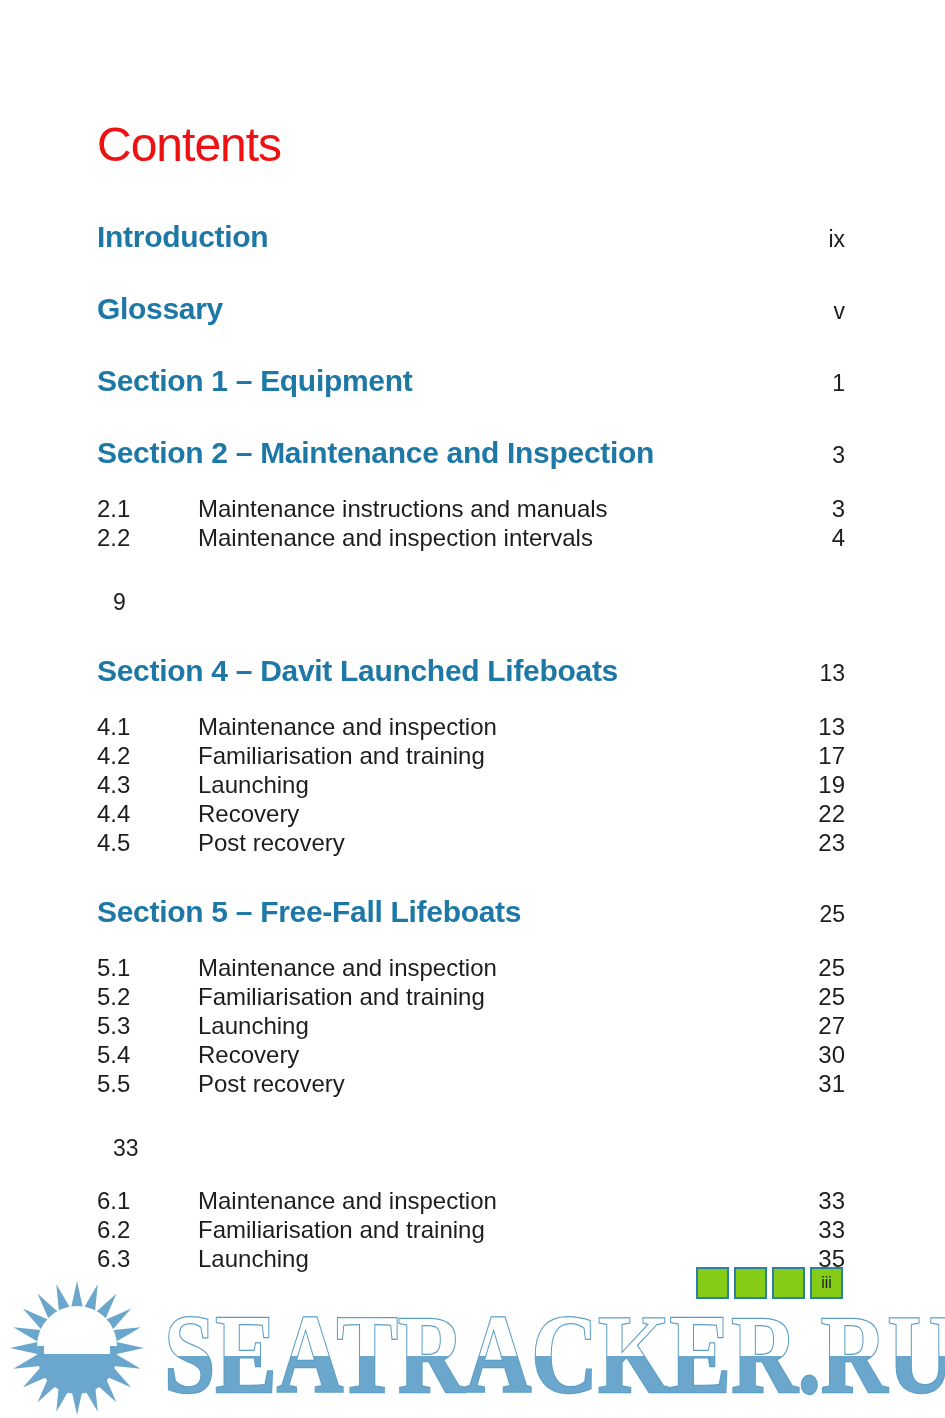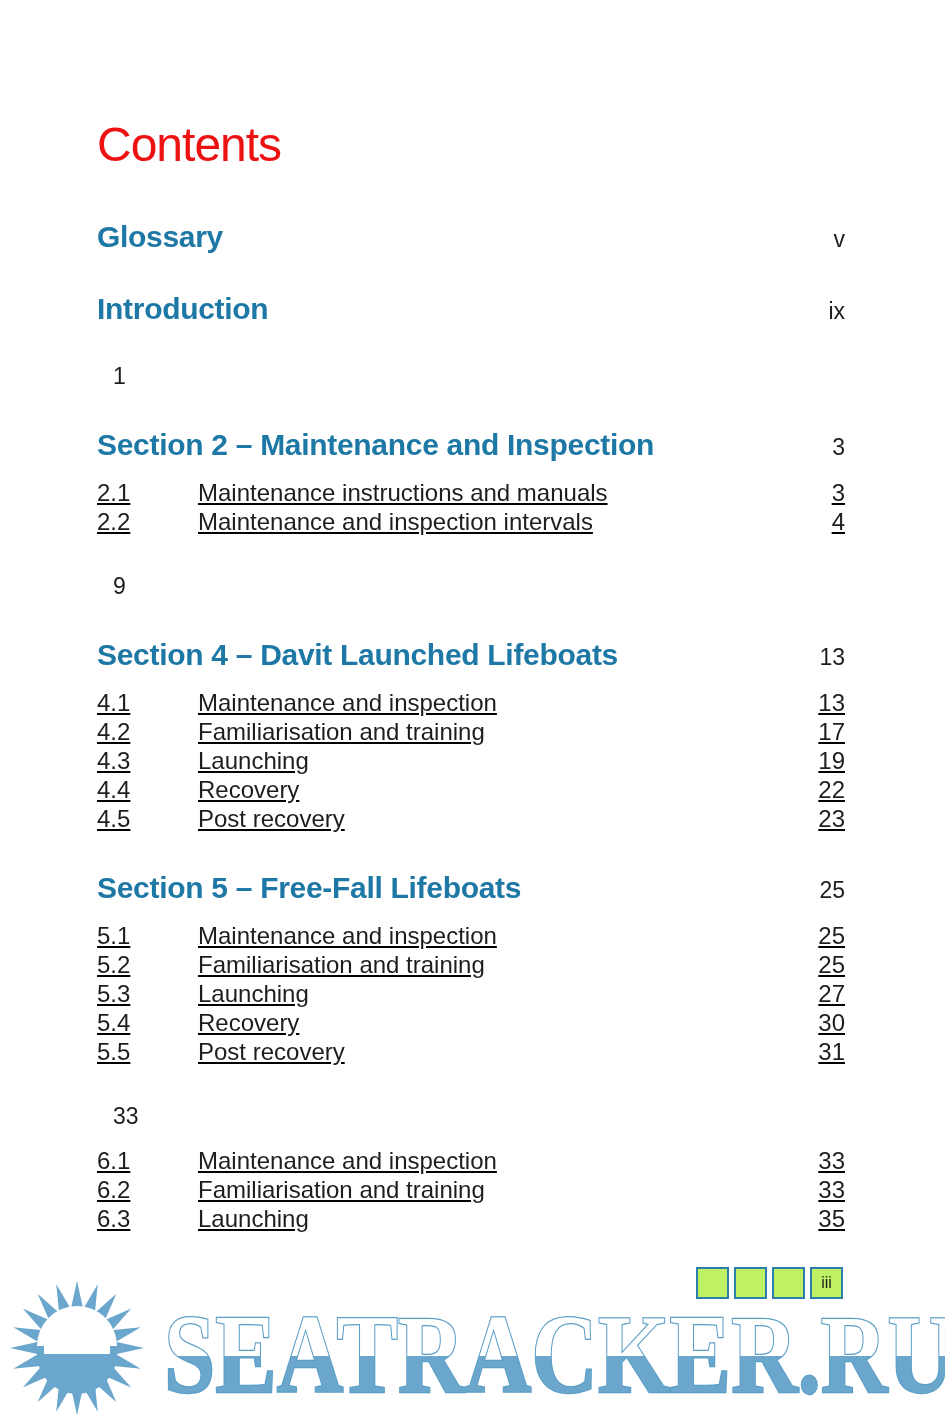--- a/index.html
+++ b/index.html
@@ -32,41 +32,41 @@
     line-height: 35px;
     letter-spacing: -0.3px;
     color: var(--heading-blue, #1e78a6);
   }
   .section-page {
     font-size: 23px;
     color: var(--text-black, #1d1d1b);
     flex-shrink: 0;
     margin-left: 16px;
   }
-  .sub-rows { margin-top: 16px; text-decoration: underline; }
+  .sub-rows { margin-top: 24px; }
   .sub-row {
     display: flex;
     align-items: baseline;
     font-size: 24px;
     line-height: 29px;
     color: var(--text-black, #1d1d1b);
   }
   .sub-num { flex: 0 0 101px; }
   .sub-label { flex: 1; }
   .sub-page { text-align: right; flex-shrink: 0; }
   .footer-boxes {
     position: absolute;
     top: 1267px; left: 696px;
     display: flex;
     gap: 5px;
   }
   .box {
     width: 33px; height: 32px;
     border: 2px solid var(--box-border, #2b7fa8);
-    background: #bef264;
+    background: #84cc16;
     display: flex;
     align-items: center;
     justify-content: center;
   }
   .folio {
     font-size: 16px;
     color: var(--text-black, #1d1d1b);
   }
   .watermark {
     position: absolute;
@@ -83,32 +83,33 @@
   }
 </style>
 </head>
 <body>
 
 <div class="content">
   <h1 class="page-title">Contents</h1>
   <main id="toc">
       <section class="toc-section">
         <div class="section-row">
+          <span class="section-label">Introduction</span>
+          <span class="section-page">ix</span>
+        </div>
+      </section>
+      <section class="toc-section">
+        <div class="section-row">
           <span class="section-label">Glossary</span>
           <span class="section-page">v</span>
         </div>
       </section>
       <section class="toc-section">
         <div class="section-row">
-          <span class="section-label">Introduction</span>
-          <span class="section-page">ix</span>
-        </div>
-      </section>
-      <section class="toc-section">
-        <div class="section-row">
+          <span class="section-label">Section 1 – Equipment</span>
           <span class="section-page">1</span>
         </div>
       </section>
       <section class="toc-section">
         <div class="section-row">
           <span class="section-label">Section 2 – Maintenance and Inspection</span>
           <span class="section-page">3</span>
         </div>
         <div class="sub-rows">
           <div class="sub-row">

